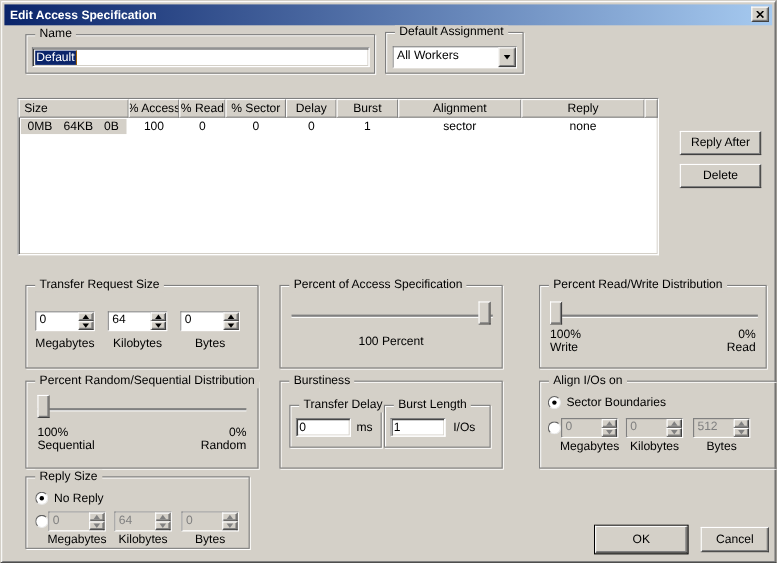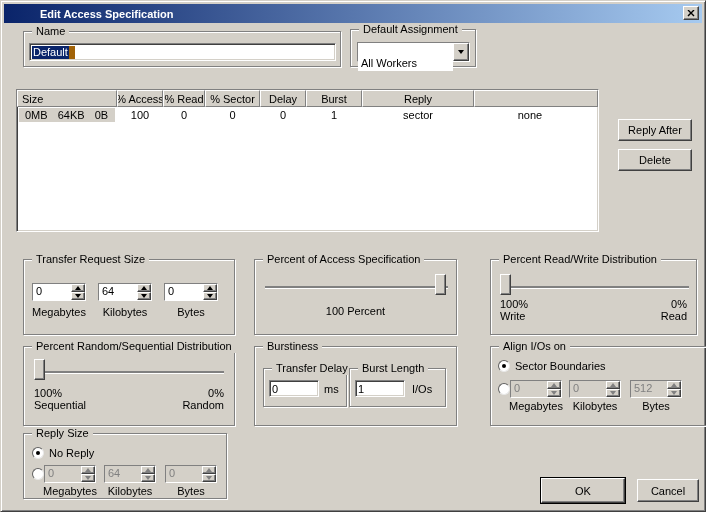--- a/index.html
+++ b/index.html
@@ -10,21 +10,21 @@
     font-family:"Liberation Sans", sans-serif; font-size:11px;
   }
   .dialog {
     position:absolute; inset:0; background:#d4d0c8;
     border:1px solid; border-color:#d4d0c8 #404040 #404040 #d4d0c8;
     box-shadow: inset 1px 1px 0 #ffffff, inset -1px -1px 0 #808080;
   }
   .titlebar {
     position:absolute; left:3px; top:3px; right:3px; height:19px;
     background:linear-gradient(to right,#0a246a,#a6caf0);
-    display:flex; align-items:center;padding-left:31px;
+    display:flex; align-items:center;
   }
   .titlebar .title { color:#fff; font-weight:bold; padding-left:5px; white-space:nowrap; }
   .raised {
     background:#d4d0c8; border:1px solid; border-color:#fff #404040 #404040 #fff;
     box-shadow: inset -1px -1px 0 #808080;
   }
   .closebtn {
     position:absolute; right:3px; top:2px; width:16px; height:14px;
     display:flex; align-items:center; justify-content:center;
   }
@@ -41,24 +41,24 @@
   .sunken {
     background:#fff; border:1px solid; border-color:#808080 #fff #fff #808080;
     box-shadow: inset 1px 1px 0 #404040, inset -1px -1px 0 #d4d0c8;
   }
   .abs { position:absolute; }
   .lbl { position:absolute; white-space:nowrap; }
   .lbl.c { text-align:center; }
   .lbl.r { text-align:right; }
   
   .textfield { display:flex; align-items:center; padding:0 2px; }
-  .selspan { background:#0a246a; color:#fff; padding:0 1px; line-height:13px; border-right:6px solid #a16207; }
+  .selspan { background:#0a246a; color:#fff; padding:0 1px; line-height:13px; border-right:1px solid #a16207; }
   
   .combo { display:flex; }
-  .combo-text { flex:1; background:#fff; padding:14px 3px; line-height:13px; overflow:hidden; white-space:nowrap; }
+  .combo-text { flex:1; background:#fff; padding:2px 3px; line-height:13px; overflow:hidden; white-space:nowrap; }
   .combo-btn { width:16px; display:flex; align-items:center; justify-content:center; }
   .tri-down { width:0; height:0; border-left:3px solid transparent; border-right:3px solid transparent; border-top:4px solid #000; }
   .tri-up { width:0; height:0; border-left:3px solid transparent; border-right:3px solid transparent; border-bottom:4px solid #000; }
   
   .list { position:absolute; background:#fff; }
   .lheader { display:flex; height:17px; }
   .hcell {
     background:#d4d0c8; border:1px solid; border-color:#fff #808080 #808080 #fff;
     display:flex; align-items:center; justify-content:center;
     overflow:hidden; white-space:nowrap;
@@ -125,20 +125,21 @@
   </div>
 
   <div class="list sunken" style="left:15px;top:88px;width:583px;height:143px">
     <div class="lheader">
       <div class="hcell first c0">Size</div>
       <div class="hcell c1">% Access</div>
       <div class="hcell c2">% Read</div>
       <div class="hcell c3">% Sector</div>
       <div class="hcell c4">Delay</div>
       <div class="hcell c5">Burst</div>
+      <div class="hcell c6">Alignment</div>
       <div class="hcell c7">Reply</div>
       <div class="hcell cf"></div>
     </div>
     <div class="lrow">
       <div class="cell c0">
         <span class="size-val">0MB 64KB 0B</span>
       </div>
       <div class="cell c1">100</div>
       <div class="cell c2">0</div>
       <div class="cell c3">0</div>

